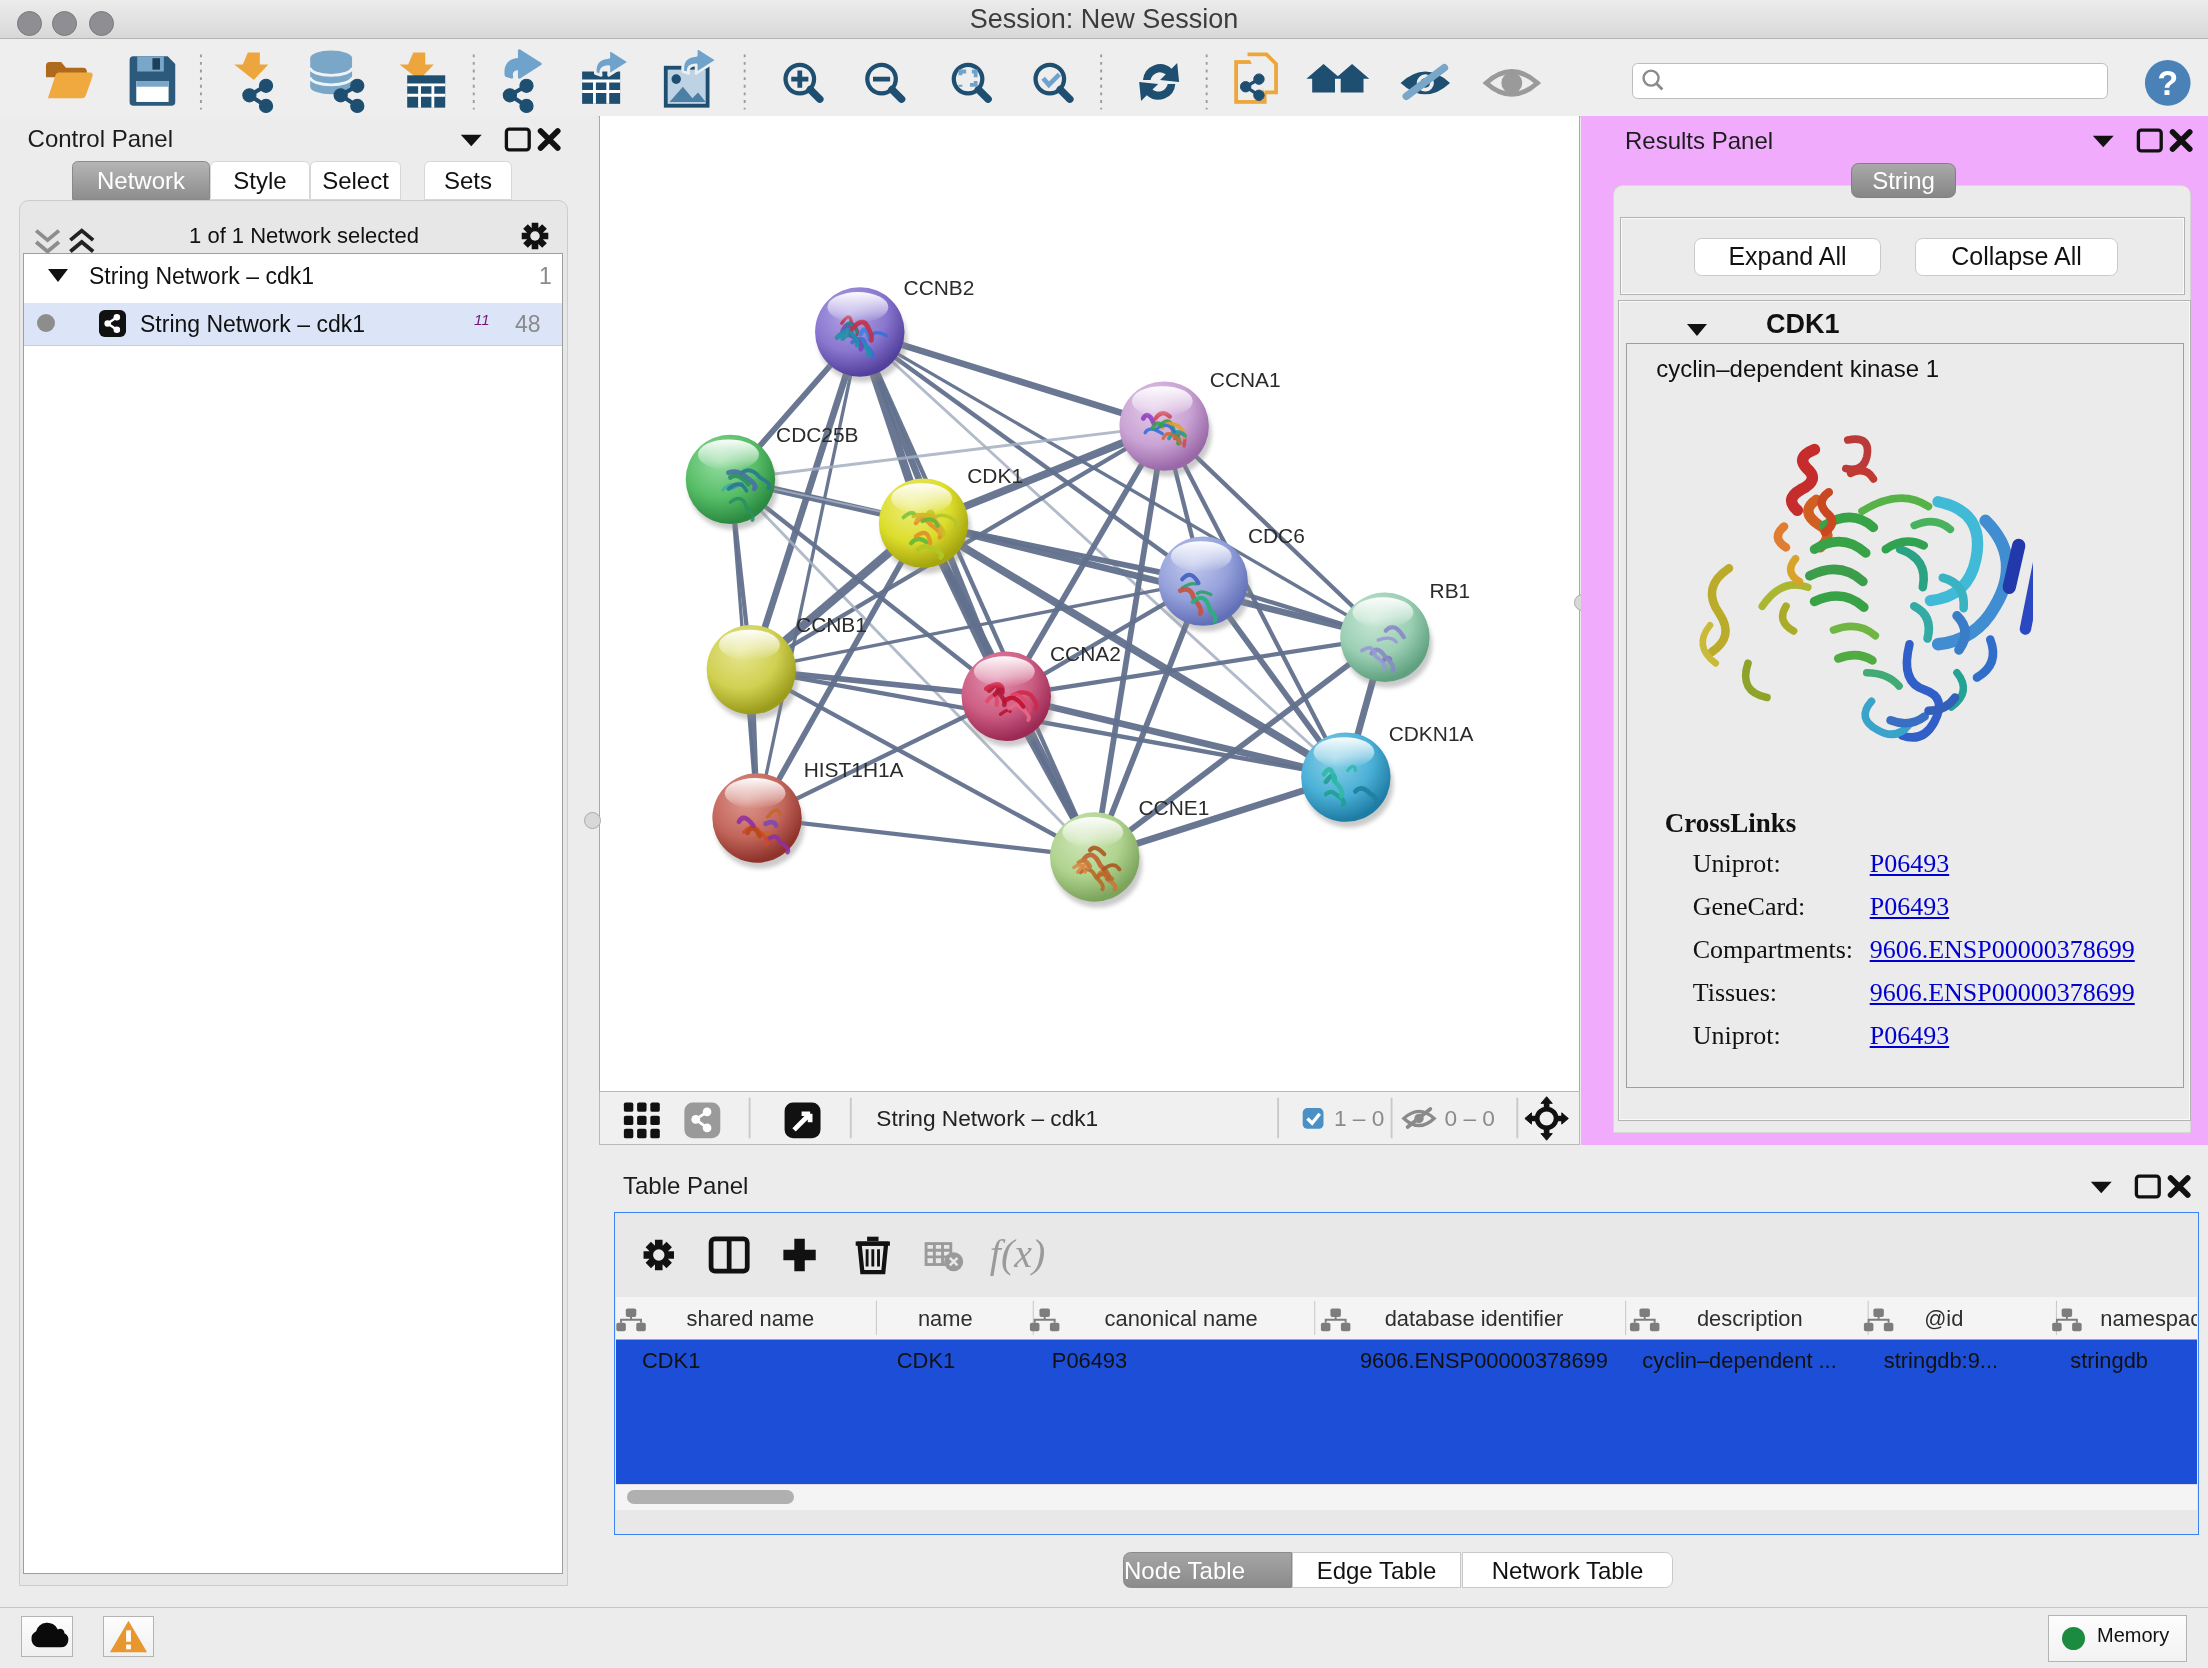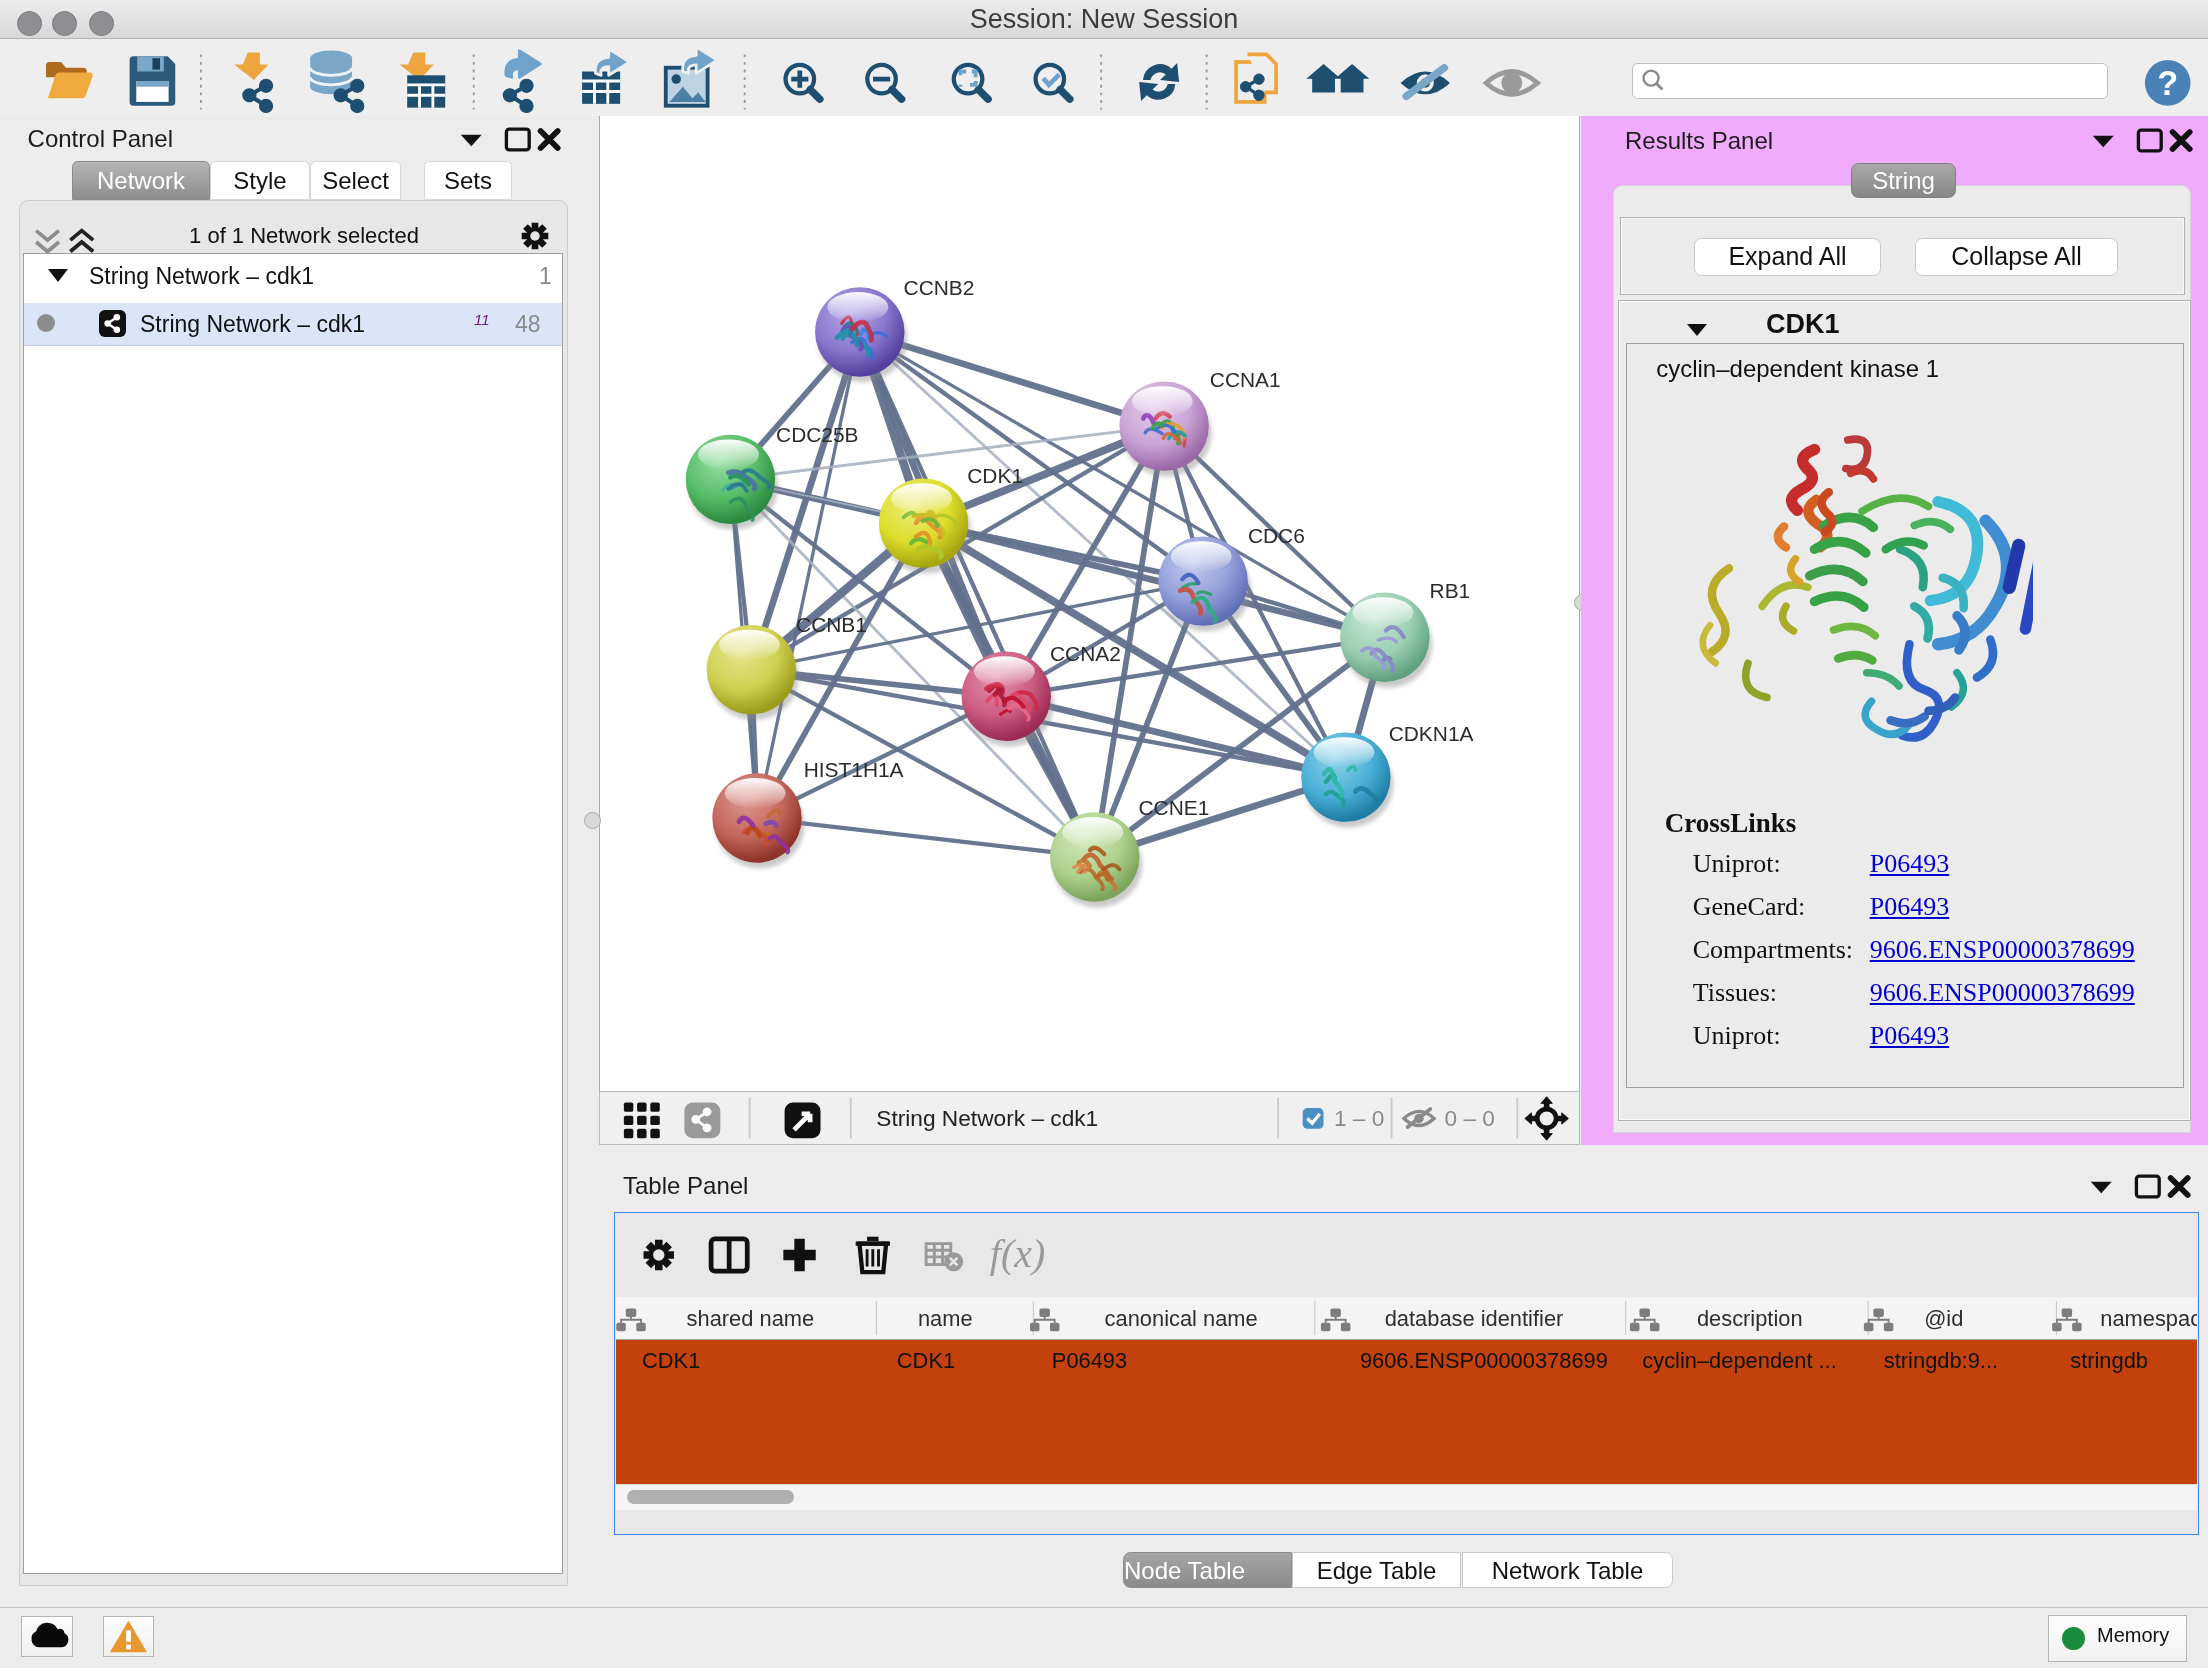--- a/index.html
+++ b/index.html
@@ -708,21 +708,21 @@
             <rect x="-17" y="-12" width="26" height="22"></rect>
             <path d="M-17 -5 h26 M-17 2 h26 M-8.3 -12 v22 M0.3 -12 v22"></path>
           </g>
         <circle cx="12" cy="7" r="10" fill="#9a9a9a"></circle>
           <path d="M8 3 l8 8 M16 3 l-8 8" stroke="#e8e8e8" stroke-width="2.6"></path>
       </g>
 
       <text x="394" y="57" font-size="42" font-style="italic" fill="#9a9a9a" font-family="Liberation Serif">f(x)</text>
     </svg>
 
-    <div class="abs" style="left:1px;top:84px;width:1581px;height:213px;background:#c2410c;">
+    <div class="abs" style="left:1px;top:84px;width:1581px;height:213px;background:#1d4ed8;">
       <div class="abs" style="left:0;top:0;width:1581px;height:42px;background:#f4f4f4;border-bottom:1px solid #a5a5a5;"></div>
       <svg class="abs" style="left:0;top:0;" width="1581" height="213" viewBox="0 0 1662 224">
         <g stroke="#c4c4c4">
             <path d="M273.5 4 v36 M438.5 4 v36 M734.5 4 v36 M1061.5 4 v36 M1316.5 4 v36 M1514.5 4 v36"></path>
           </g>
         <g fill="#7d7d7d">
           <g id="treeic">
               <rect x="10" y="12" width="11" height="9" rx="2"></rect>
               <rect x="0" y="27" width="10" height="9" rx="2"></rect>
               <rect x="21" y="27" width="10" height="9" rx="2"></rect>

